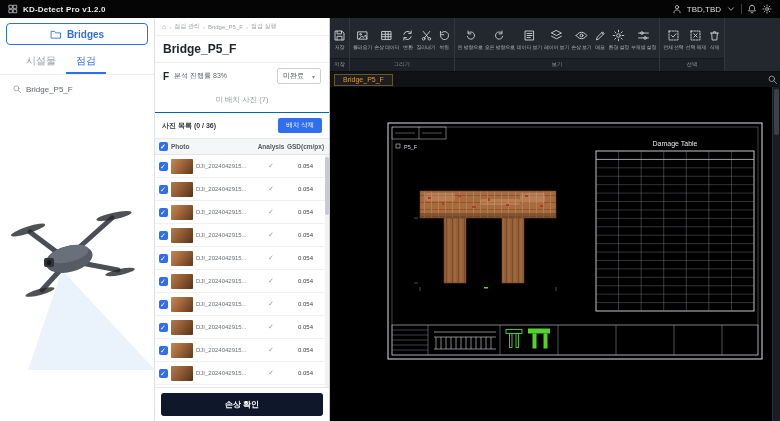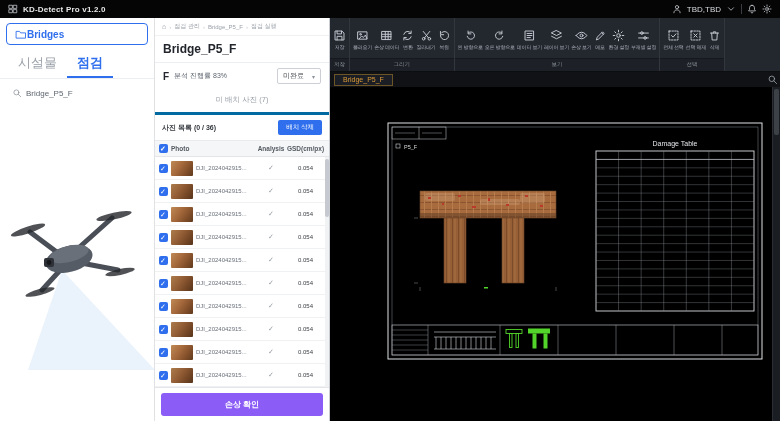--- a/index.html
+++ b/index.html
@@ -16,47 +16,47 @@
   .tbi svg { width:10px; height:10px; }
   .icon { fill:none; stroke:currentColor; stroke-width:1.2; stroke-linecap:round; stroke-linejoin:round; }
   .tb-user { color:#d6d9dd; }
   .tb-divider { width:1px; height:10px; background:#3a3d42; }
 
   .main { flex:1; display:flex; min-height:0; }
 
   
   .sidebar { width:155px; flex:none; background:#fff; border-right:1px solid #dfe1e5;
     display:flex; flex-direction:column; position:relative; }
-  .sb-header { display:flex; align-items:center; margin:5px 6px 4px;
+  .sb-header { display:flex; align-items:center; gap:5px; margin:5px 6px 4px;
     border:1px solid #2f6fed; border-radius:4px; padding:4px 8px;
-    color:#2f6fed; font-weight:bold; font-size:10px; }
+    color:#2f6fed; font-weight:bold; font-size:10px;justify-content:center; }
   .sb-header .tbi { color:#2f6fed; width:12px; height:12px; }
   .sb-header .tbi svg { width:12px; height:12px; }
-  .sb-tabs { display:flex; border-bottom:1px solid #eceef1; font-size:13px; padding:0 8px; }
+  .sb-tabs { display:flex; border-bottom:1px solid #eceef1; font-size:10px; padding:0 16px; }
   .sb-tab { padding:5px 10px 4px; color:#9aa0a8; border-bottom:2px solid transparent; cursor:pointer; }
-  .sb-tab.active { color:#2f6fed; font-weight:bold; border-bottom-color:#2f6fed; }
+  .sb-tab.active { color:#2f6fed; font-weight:normal; border-bottom-color:#2f6fed; }
   .sb-add { color:#2f6fed; font-size:8px; padding:6px 10px 2px 30px; cursor:pointer; }
   .sb-search { display:flex; align-items:center; gap:4px; padding:9px 12px; font-size:8px; color:#5f6670; }
   .sb-search .tbi { color:#8d939c; }
   .drone-wrap { position:absolute; top:152px; left:0; width:155px; height:200px; }
 
   
   .midpanel { width:175px; flex:none; background:#fff; border-right:1px solid #c9ccd2;
     display:flex; flex-direction:column; min-height:0; }
   .breadcrumb { font-size:6px; color:#9aa0a8; padding:4px 7px; display:flex; gap:3px;
     align-items:center; border-bottom:1px solid #f0f1f3; white-space:nowrap; }
   .breadcrumb .sep { color:#c4c8ce; }
   .bc-home { font-size:7px; color:#8d939c; }
   .insp-title { font-size:12px; font-weight:bold; color:#22262c; padding:6px 8px 6px; border-bottom:1px solid #eceef1; }
   .progress-row { display:flex; align-items:center; gap:5px; padding:5px 8px; font-size:7px; color:#5f6670; }
   .grade { font-size:10px; font-weight:bold; color:#22262c; }
   .status-select { margin-left:auto; border:1px solid #ccd0d6; border-radius:2px; padding:2px 5px;
     display:flex; gap:8px; align-items:center; font-size:7px; color:#3c4046; cursor:pointer; background:#fff; }
   .status-select .chev { color:#8d939c; font-size:6px; }
-  .photo-tabs { display:flex; border-bottom:3px solid #0369a1; font-size:7.5px; }
+  .photo-tabs { display:flex; border-bottom:1px solid #0369a1; font-size:7.5px; }
   .ptab { flex:1; text-align:center; padding:6px 2px 5px; color:#9aa0a8; border-bottom:2px solid transparent; cursor:pointer; }
   .ptab.active { color:#2f6fed; font-weight:bold; border-bottom-color:#2f6fed; }
   .list-head { display:flex; justify-content:space-between; align-items:center; padding:5px 7px; }
   .list-title { font-size:7px; color:#33373d; font-weight:bold; }
   .del-btn { background:#2f6fed; color:#fff; border:none; border-radius:2px; font-size:6.5px;
     padding:3px 8px; cursor:pointer; }
   .table-wrap { flex:1; position:relative; overflow:hidden; border-top:1px solid #e8eaed; }
   .t-head { display:flex; align-items:center; background:#f4f6f8; font-size:6.5px; color:#555a61;
     font-weight:bold; border-bottom:1px solid #e3e5e8; height:16px; }
   .c-check { width:16px; flex:none; display:flex; justify-content:center; }
@@ -69,21 +69,21 @@
     line-height:9px; text-align:center; display:inline-block; cursor:pointer; }
   .thumb-img { width:22px; height:15px; flex:none; border-radius:1px;
     background:linear-gradient(125deg,#c08a55 0%,#a5693c 40%,#7e4c28 75%,#5f3a1e 100%); }
   .row:nth-child(even) .thumb-img { filter:brightness(.9); }
   .pname { overflow:hidden; text-overflow:ellipsis; white-space:nowrap; }
   .ana-check { color:#989ea6; font-size:7px; }
   .gsd-val { color:#3c4046; }
   .scrollbar { position:absolute; right:0; top:16px; bottom:0; width:4px; background:#f1f2f4; }
   .scroll-thumb { position:absolute; top:2px; left:0; width:4px; height:58px; background:#c6cad0; border-radius:2px; }
   .footer-btns { display:flex; gap:5px; padding:5px 6px; border-top:1px solid #e3e5e8; flex:none; }
-  .footer-btns button { flex:1; background:#8b5cf6; color:#fff; border:none; border-radius:3px;
+  .footer-btns button { flex:1; background:#0f172a; color:#fff; border:none; border-radius:3px;
     font-size:8px; padding:6px 0; font-weight:bold; cursor:pointer; }
 
   
   .viewer { flex:1; min-width:0; background:#0a0b0d; display:flex; flex-direction:column; }
   .ribbon { display:flex; background:#23272e; height:54px; flex:none; border-bottom:1px solid #0d0e10; }
   .rb-group { display:flex; flex-direction:column; border-right:1px solid #32363d; }
   .rb-items { flex:1; display:flex; align-items:center; padding:2px 2px 0; }
   .rb-btn { display:flex; flex-direction:column; align-items:center; gap:2px; padding:2px 1px;
     background:none; border:none; color:#c3c9d1; cursor:pointer; }
   .rb-btn svg { width:13px; height:13px; }

